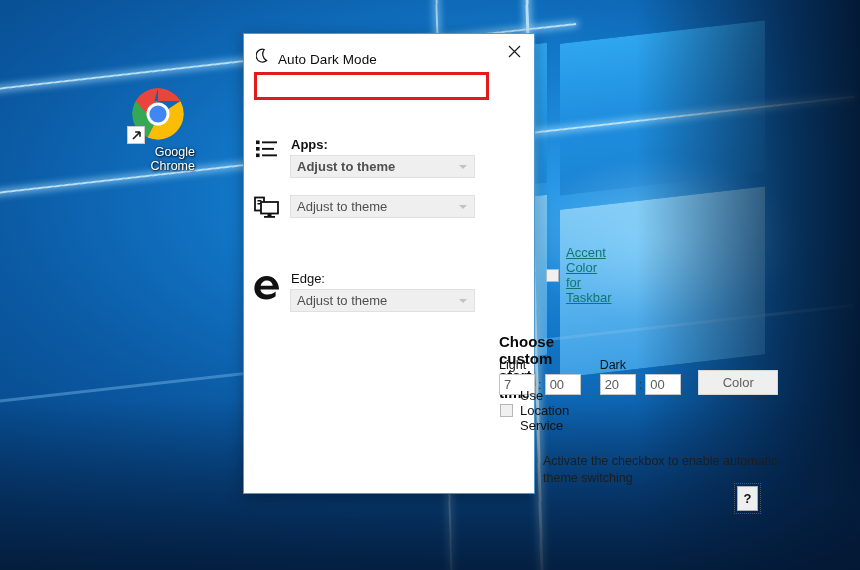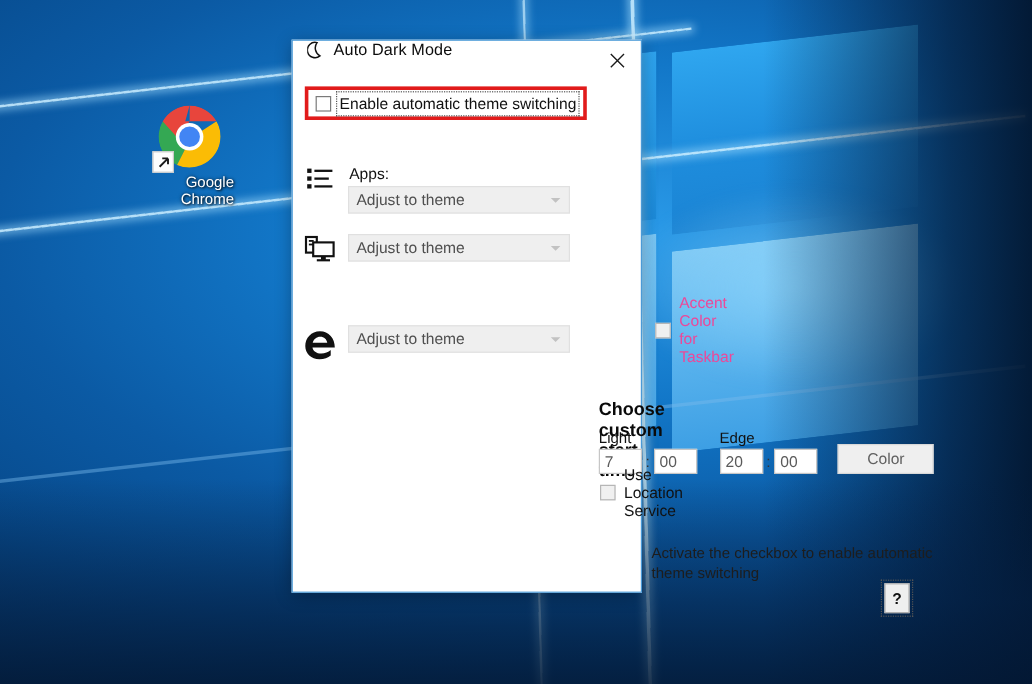--- a/index.html
+++ b/index.html
@@ -69,21 +69,21 @@
     text-align:right;
   }
 
   
   #dialog{
     position:absolute;left:243px;top:33px;width:290px;height:459px;
     background:#ffffff;border:1px solid #4a9ad8;
     box-shadow:0 3px 14px rgba(0,0,0,.32);
     font-size:13px;color:#0a0a0a;
   }
-  #titlebar{height:33px;display:flex;align-items:flex-start;padding:0 0 0 12px;}
+  #titlebar{height:33px;display:flex;align-items:flex-end;padding:0 0 0 12px;}
   .moon{margin-right:8px;display:block;}
   #title-text{font-size:13.5px;color:#0c0c0c;letter-spacing:.1px;}
   #close-btn{
     margin-left:auto;width:40px;height:32px;display:flex;align-items:center;justify-content:center;
     cursor:default;
   }
 
   .red-box{
     position:absolute;left:10px;top:38px;width:235px;height:28px;
     border:3px solid #e11b1b;box-sizing:border-box;
@@ -92,39 +92,39 @@
   .row{display:flex;align-items:flex-start;}
   .gutter{width:46px;flex:0 0 46px;display:flex;align-items:center;justify-content:center;}
 
   .cb{
     width:13px;height:13px;border:1px solid #7a7a7a;background:#fff;
     display:inline-block;flex:0 0 13px;box-sizing:border-box;
   }
   .cb.dim{border-color:#b6b6b6;background:#f0f0f0;}
   .cb-row{display:flex;align-items:center;gap:7px;}
   .cb-label{font-size:13px;color:#111;}
-  .cb-label.dim{color:#ec4899;}
+  .cb-label.dim{color:#0f766e;text-decoration:underline;}
   .focusring{outline:1px dotted #555;outline-offset:2px;}
 
   #enable-row{position:absolute;left:19px;top:45px;}
 
   .field-label{font-size:13px;color:#111;margin:0 0 3px 1px;}
   .combo{
     width:185px;height:23px;background:#efefef;border:1px solid #e0e0e0;
     display:flex;align-items:center;padding:0 6px;box-sizing:border-box;
     color:#4f4f4f;font-size:13px;position:relative;
   }
   .combo .chev{
     position:absolute;right:7px;top:50%;transform:translateY(-50%);
     width:0;height:0;border-left:4px solid transparent;border-right:4px solid transparent;
     border-top:4px solid #c2c2c2;
   }
 
   .section{position:absolute;left:0;width:100%;}
-  #apps-section{top:103px;}
+  #apps-section{top:103px;font-weight:bold;}
   #system-section{top:161px;}
   #accent-row{position:absolute;left:302px;top:211px;}
   #edge-section{top:237px;}
 
   
   #custom-head{
     position:absolute;left:255px;top:299px;font-size:15px;font-weight:bold;color:#0a0a0a;
   }
   #time-area{position:absolute;left:255px;top:324px;}
   .tl{font-size:12.5px;color:#111;margin-bottom:2px;}
@@ -221,24 +221,20 @@
     <span id="title-text">Auto Dark Mode</span>
     <span id="close-btn">
       <svg width="13" height="13" viewBox="0 0 13 13">
         <path d="M1 1 L12 12 M12 1 L1 12" stroke="#1b1b1b" stroke-width="1.15" fill="none"></path>
       </svg>
     </span>
   </div>
 
   <div class="red-box"></div>
 
-  <div id="enable-row" class="cb-row">
-    <span class="cb"></span>
-    <span class="cb-label focusring">Enable automatic theme switching</span>
-  </div>
 
   <div class="section" id="apps-section">
     <div class="row">
       <div class="gutter">
         <svg width="26" height="26" viewBox="0 0 26 26">
           <rect x="2" y="3.5" width="3.6" height="3.6" fill="#111"></rect>
           <rect x="8" y="4.4" width="15" height="1.9" fill="#111"></rect>
           <rect x="2" y="10" width="3.6" height="3.6" fill="#111"></rect>
           <rect x="8" y="10.9" width="12" height="1.9" fill="#111"></rect>
           <rect x="2" y="16.5" width="3.6" height="3.6" fill="#111"></rect>
@@ -285,20 +281,21 @@
     <div class="row">
       <div class="gutter">
         <svg width="32" height="32" viewBox="0 0 32 32">
           <path d="M28 18.5 C28 11 23 5 15.6 5 C8.4 5 3.4 10.6 3.4 17.4 C3.4 23.9 8.4 28.4 15.2 28.4
                    C19.2 28.4 22.4 27 24.6 25.2 L24.6 20.6 C22.6 22.4 19.8 23.6 16.8 23.6
                    C12.6 23.6 9.8 21.4 9.4 18.5 Z M9.6 14.7 C10.4 11.6 12.8 9.6 15.9 9.6
                    C19.1 9.6 21.3 11.7 21.7 14.7 Z" fill="#111"></path>
         </svg>
       </div>
       <div class="sec-body">
+        <div class="field-label">Edge:</div>
         <div class="combo">
           <span>Adjust to theme</span>
           <span class="chev"></span>
         </div>
       </div>
     </div>
   </div>
 
   <div id="custom-head">Choose custom start time</div>
 
@@ -307,21 +304,21 @@
       <div>
         <div class="tl">Light</div>
         <div class="tgrp">
           <div class="tin">7</div>
           <span class="colon">:</span>
           <div class="tin">00</div>
         </div>
       </div>
       <div style="width:19px;"></div>
       <div>
-        <div class="tl">Edge</div>
+        <div class="tl">Dark</div>
         <div class="tgrp">
           <div class="tin">20</div>
           <span class="colon">:</span>
           <div class="tin">00</div>
         </div>
       </div>
       <div style="width:17px;"></div>
       <div id="apply-btn">Color</div>
     </div>
   </div>

